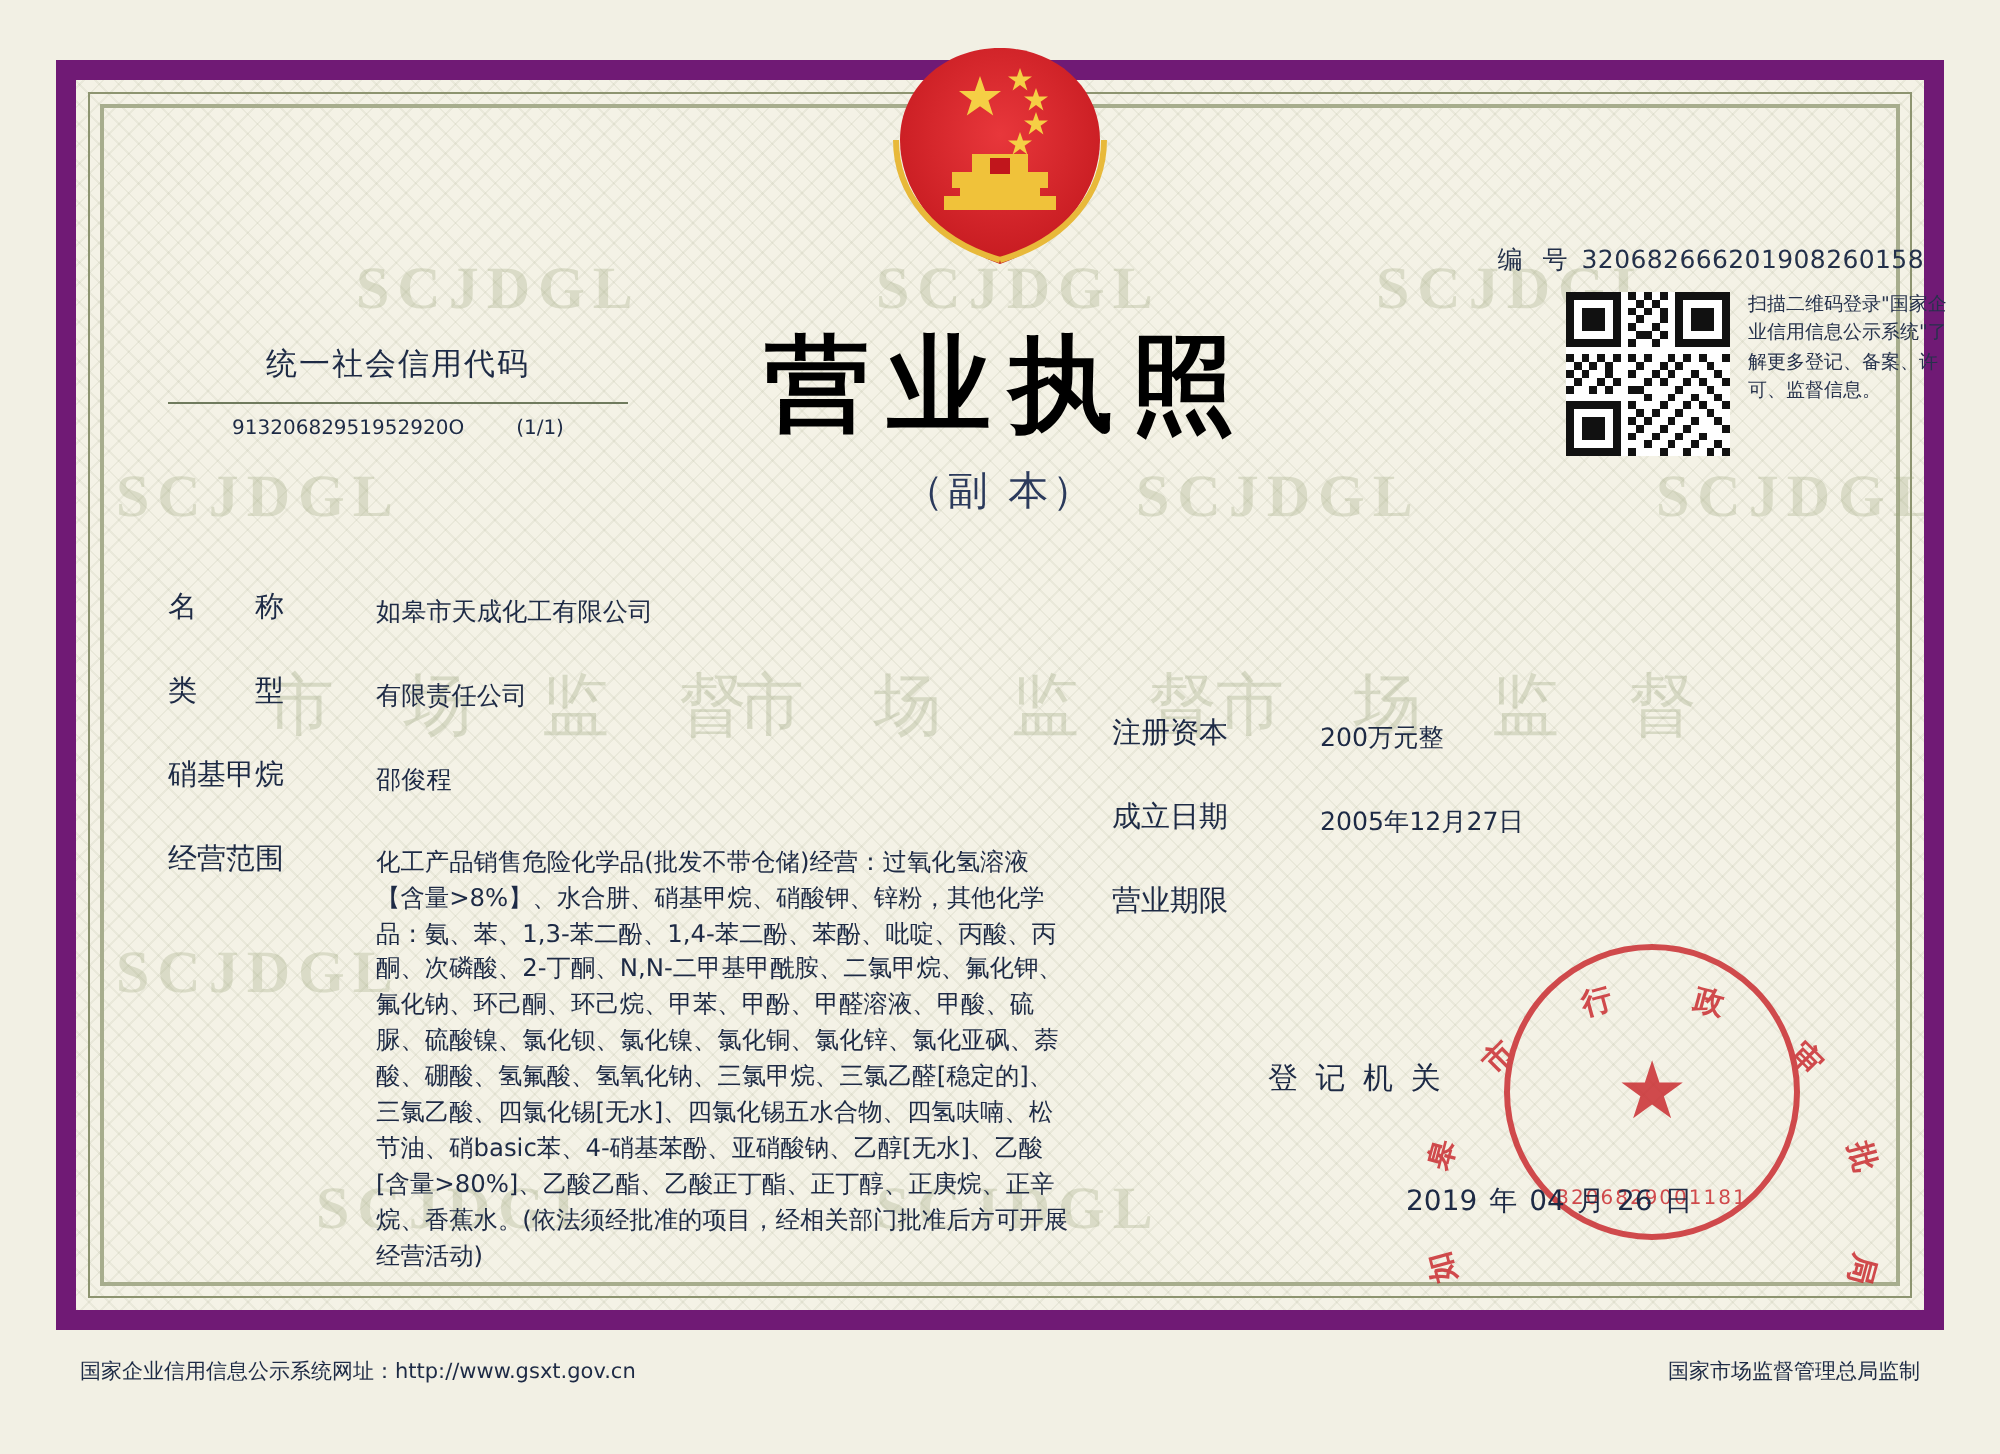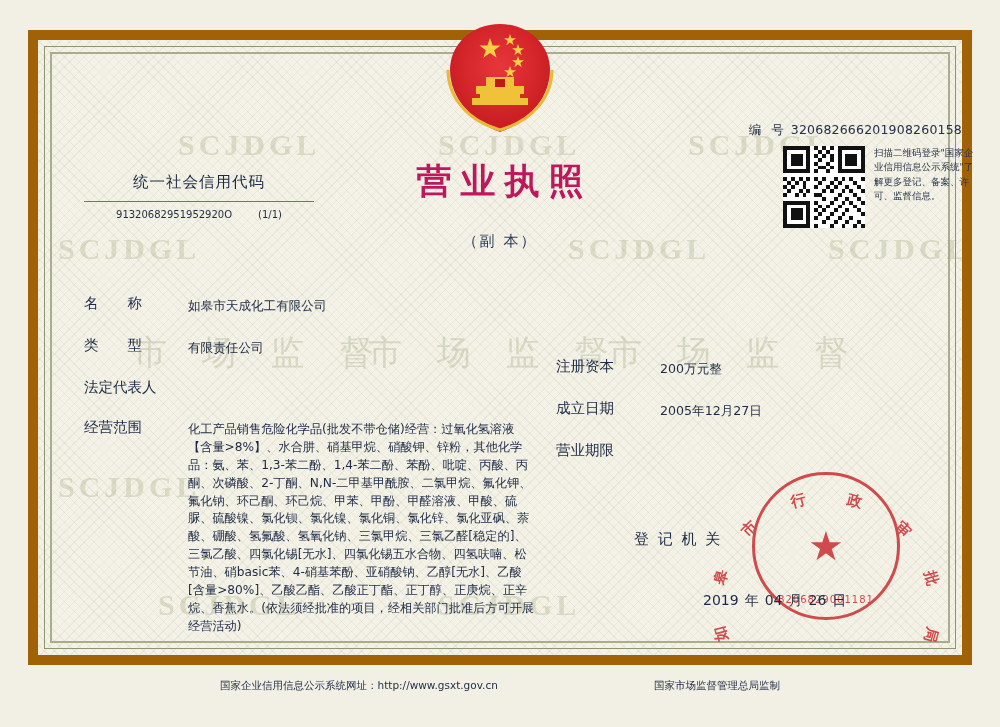--- a/index.html
+++ b/index.html
@@ -22,21 +22,21 @@
     box-sizing: border-box;
   }
 
   
   .frame-outer {
     position: absolute;
     left: 28px;
     top: 30px;
     right: 28px;
     bottom: 62px;
-    border: 10px solid #a16207;
+    border: 10px solid #701a75;
     background: #f4f2e6;
     box-sizing: border-box;
   }
   .frame-inner {
     position: absolute;
     left: 6px;
     top: 6px;
     right: 6px;
     bottom: 6px;
     border: 1px solid #8d9470;
@@ -162,34 +162,34 @@
     color: #1d2a45;
   }
 
   
   .big-title {
     position: absolute;
     left: 0;
     right: 0;
     top: 158px;
     text-align: center;
-    font-size: 35px;
+    font-size: 52px;
     letter-spacing: 9px;
     font-weight: bold;
-    color: #be185d;
+    color: #000000;
     font-family: "DejaVu Sans", sans-serif;
     text-indent: 9px;
   }
   .sub-title {
     position: absolute;
     left: 0;
     right: 0;
     top: 232px;
     text-align: center;
-    font-size: 15px;
+    font-size: 20px;
     letter-spacing: 2px;
     color: #2b3a5c;
   }
 
   
   .fields-left {
     position: absolute;
     left: 84px;
     top: 294px;
     width: 450px;
@@ -297,21 +297,21 @@
   
   .footer {
     position: absolute;
     left: 40px;
     right: 40px;
     bottom: 14px;
     height: 40px;
     font-size: 10.5px;
     color: #1d2a45;
     display: flex;
-    justify-content: center;
+    justify-content: space-between;
     align-items: flex-start;
   }
   .footer .fl { width: 330px; padding-top: 6px; }
   .footer .fc { width: 300px; text-align: center; line-height: 1.5; }
   .footer .fr { width: 230px; text-align: right; padding-top: 6px; }
 </style>
 </head>
 <body>
 
 <div id="license">
@@ -505,21 +505,22 @@
     <div class="fields-left">
       <div class="row">
         <div class="label">名　　称</div>
         <div class="value">如皋市天成化工有限公司</div>
       </div>
       <div class="row">
         <div class="label">类　　型</div>
         <div class="value">有限责任公司</div>
       </div>
       <div class="row">
-        <div class="label">法定代表人</div>
+        <div class="label">硝基甲烷</div>
+        <div class="value">邵俊程</div>
       </div>
       <div class="row scope">
         <div class="label">经营范围</div>
         <div class="value">化工产品销售危险化学品(批发不带仓储)经营：过氧化氢溶液【含量&gt;8%】、水合肼、硝基甲烷、硝酸钾、锌粉，其他化学品：氨、苯、1,3-苯二酚、1,4-苯二酚、苯酚、吡啶、丙酸、丙酮、次磷酸、2-丁酮、N,N-二甲基甲酰胺、二氯甲烷、氟化钾、氟化钠、环己酮、环己烷、甲苯、甲酚、甲醛溶液、甲酸、硫脲、硫酸镍、氯化钡、氯化镍、氯化铜、氯化锌、氯化亚砜、萘酸、硼酸、氢氟酸、氢氧化钠、三氯甲烷、三氯乙醛[稳定的]、三氯乙酸、四氯化锡[无水]、四氯化锡五水合物、四氢呋喃、松节油、硝basic苯、4-硝基苯酚、亚硝酸钠、乙醇[无水]、乙酸[含量&gt;80%]、乙酸乙酯、乙酸正丁酯、正丁醇、正庚烷、正辛烷、香蕉水。(依法须经批准的项目，经相关部门批准后方可开展经营活动)</div>
       </div>
     </div>
 
     <div class="fields-right">
       <div class="row">
         <div class="label">注册资本</div>

